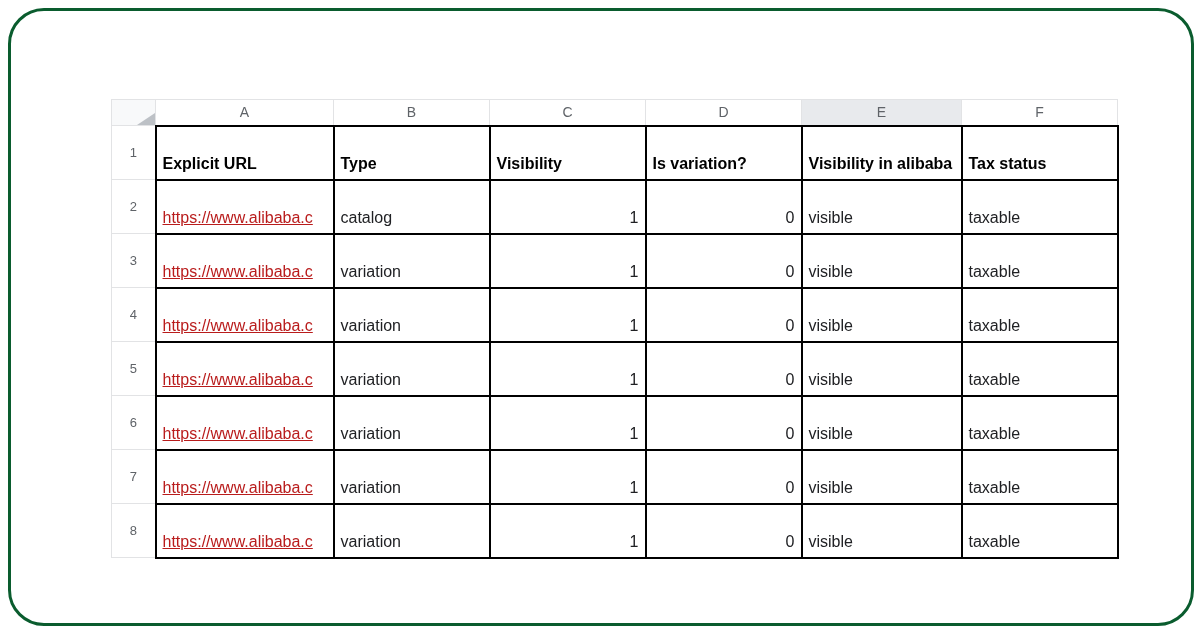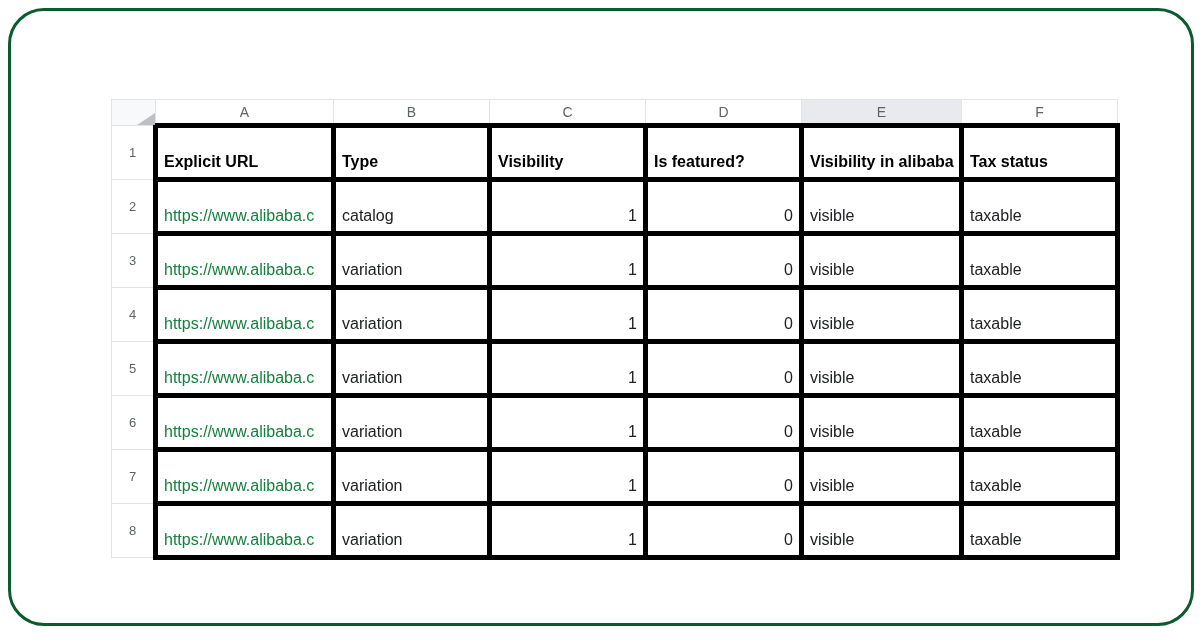--- a/index.html
+++ b/index.html
@@ -80,36 +80,37 @@
     border: 1px solid #e2e3e5;
     color: #5f6368;
     font-size: 13px;
     text-align: center;
     vertical-align: middle;
     height: 54px;
   }
 
   
   td.cell {
-    border: 5px solid #000000;
+    border: 2px solid #000000;
     padding: 0 6px 6px 6px;
     vertical-align: bottom;
     height: 54px;
     overflow: hidden;
     white-space: nowrap;
     font-size: 16px;
   }
   tr.header td.cell {
     font-weight: 700;
     color: #000;
   }
   td.cell.right { text-align: right; }
   td.cell.left  { text-align: left; }
   a.link {
-    color: #15803d;
+    color: #b91c1c;
+    text-decoration: underline;
   }
 </style>
 </head>
 <body>
 
 <div class="outer-frame">
   <div class="sheet-wrap">
     <table class="sheet">
       <colgroup>
         <col class="rownum">
@@ -129,21 +130,21 @@
         <th>D</th>
         <th class="selected">E</th>
         <th>F</th>
       </tr>
 
       <tr class="header">
         <td class="rownum">1</td>
         <td class="cell left">Explicit URL</td>
         <td class="cell left">Type</td>
         <td class="cell left">Visibility</td>
-        <td class="cell left">Is featured?</td>
+        <td class="cell left">Is variation?</td>
         <td class="cell left">Visibility in alibaba</td>
         <td class="cell left">Tax status</td>
       </tr>
 
       <tr>
         <td class="rownum">2</td>
         <td class="cell left"><a class="link">https://www.alibaba.c</a></td>
         <td class="cell left">catalog</td>
         <td class="cell right">1</td>
         <td class="cell right">0</td>

